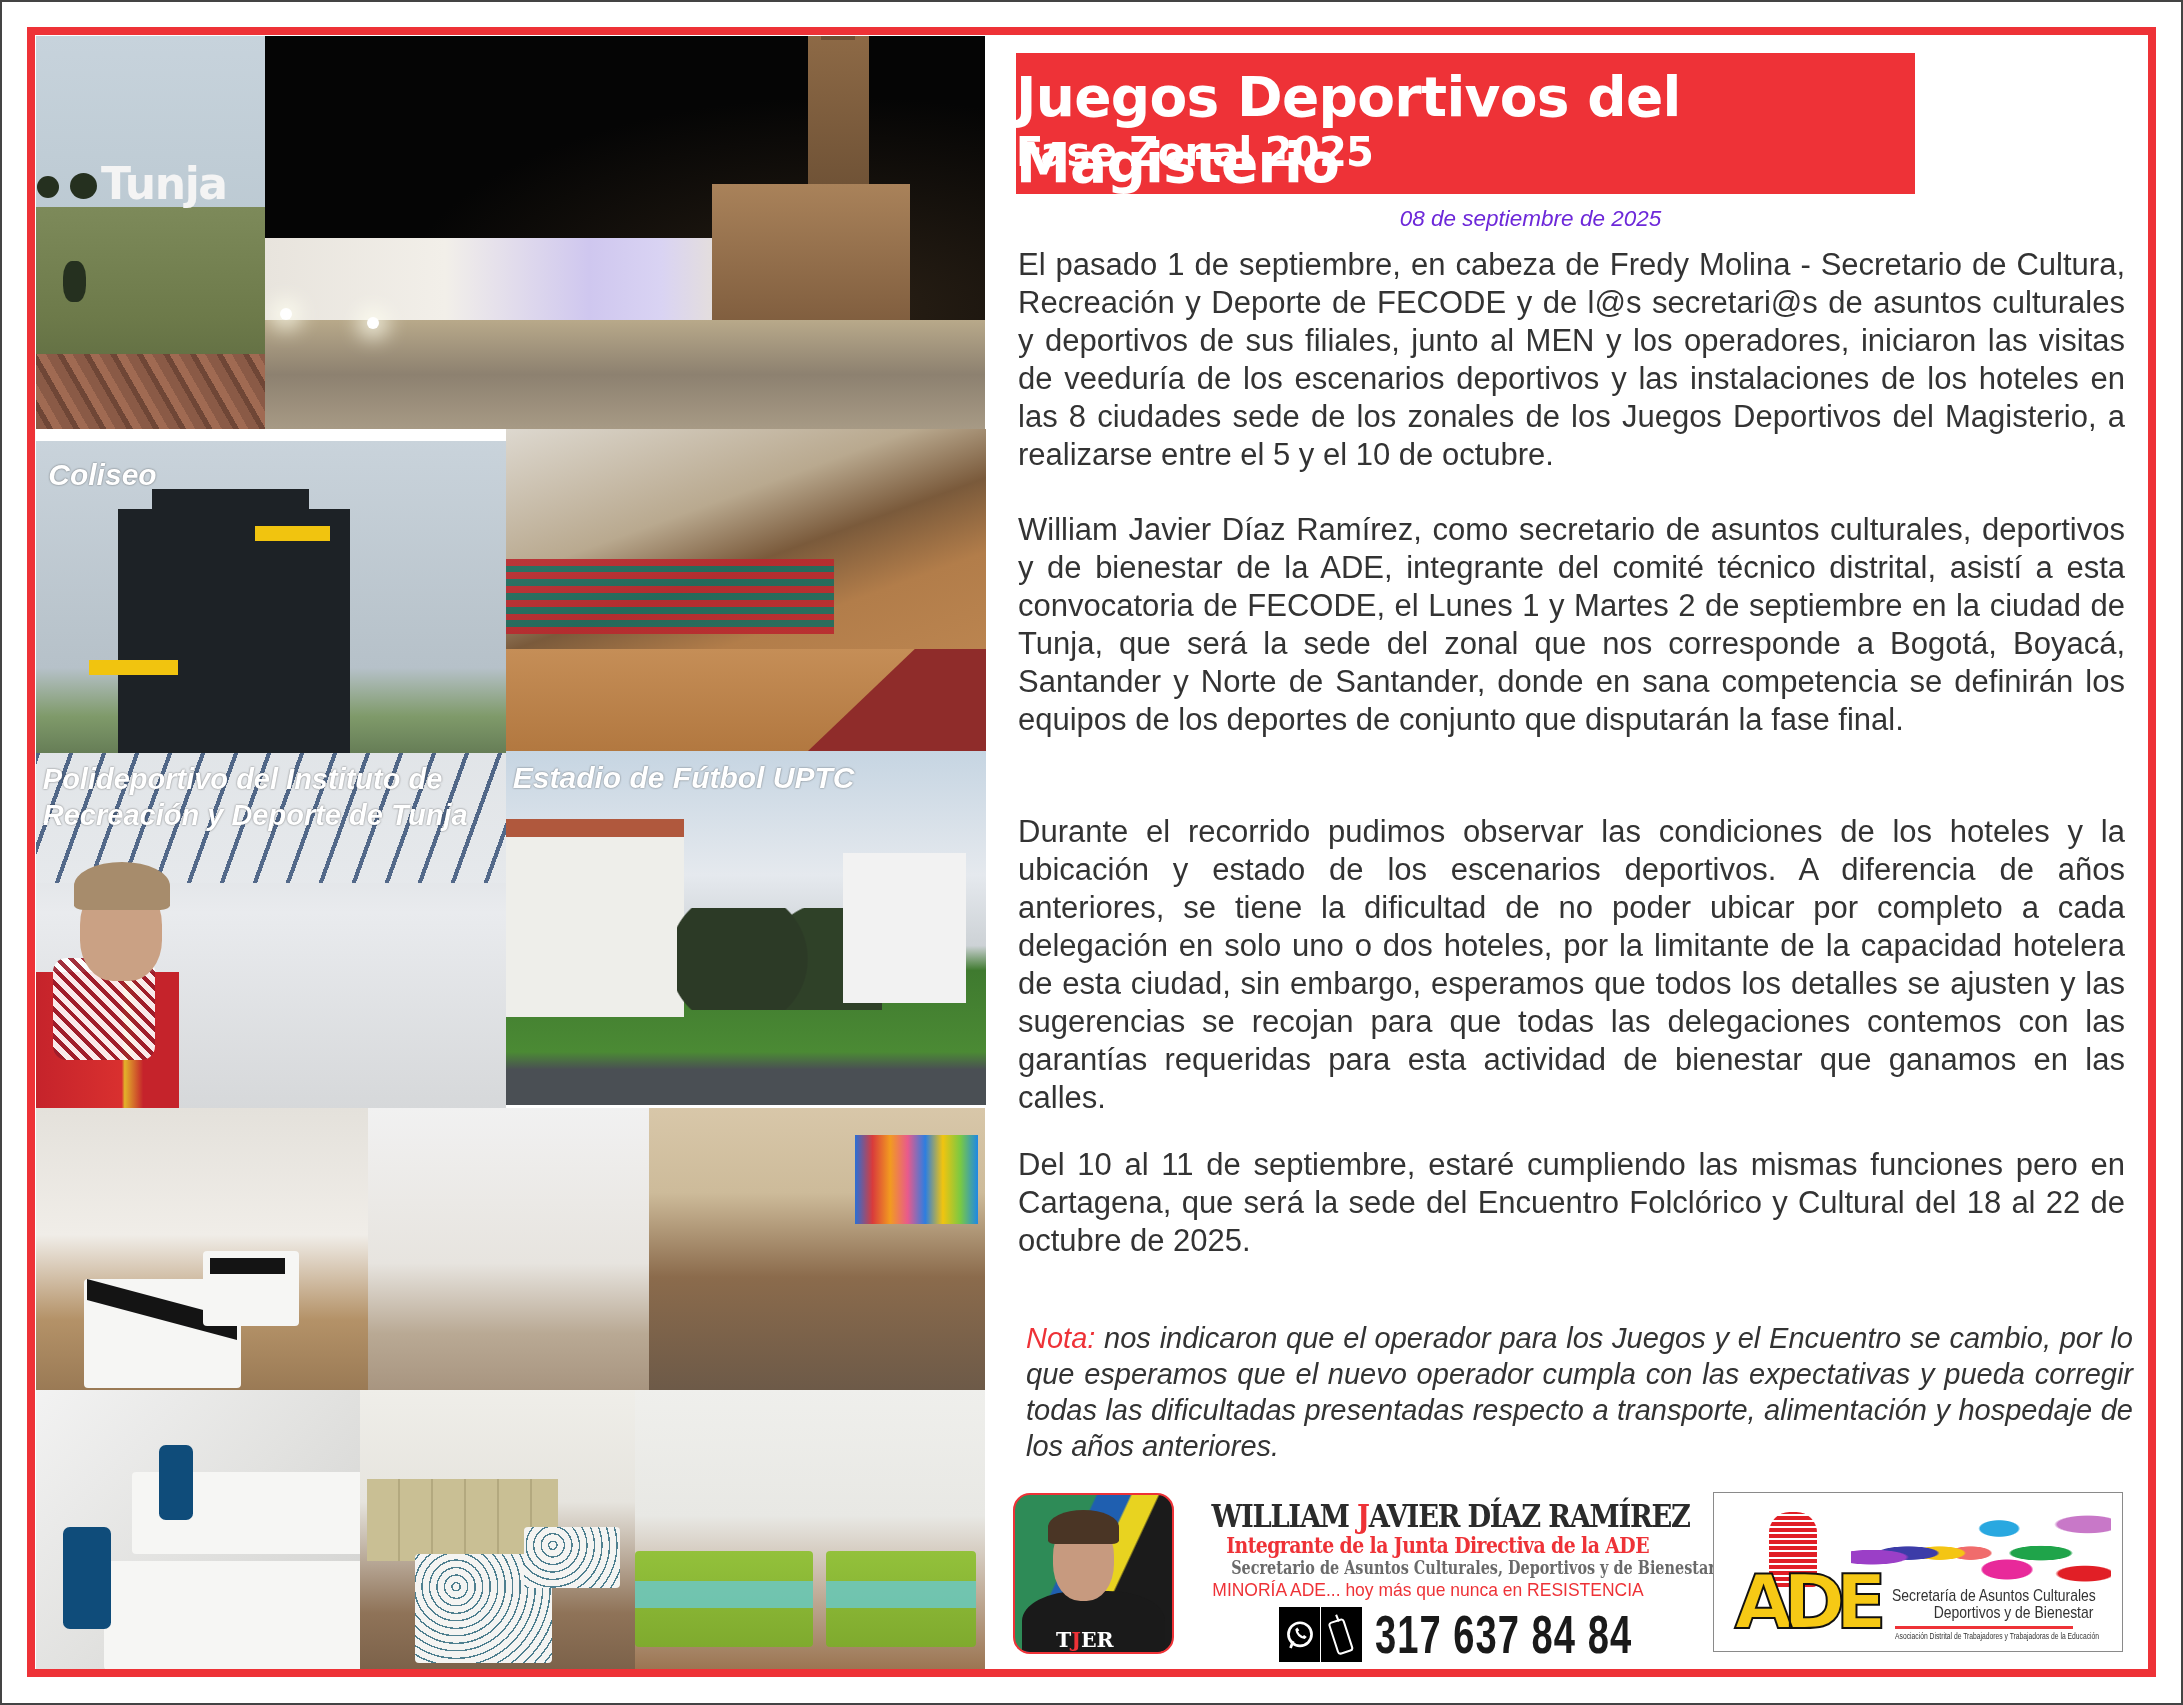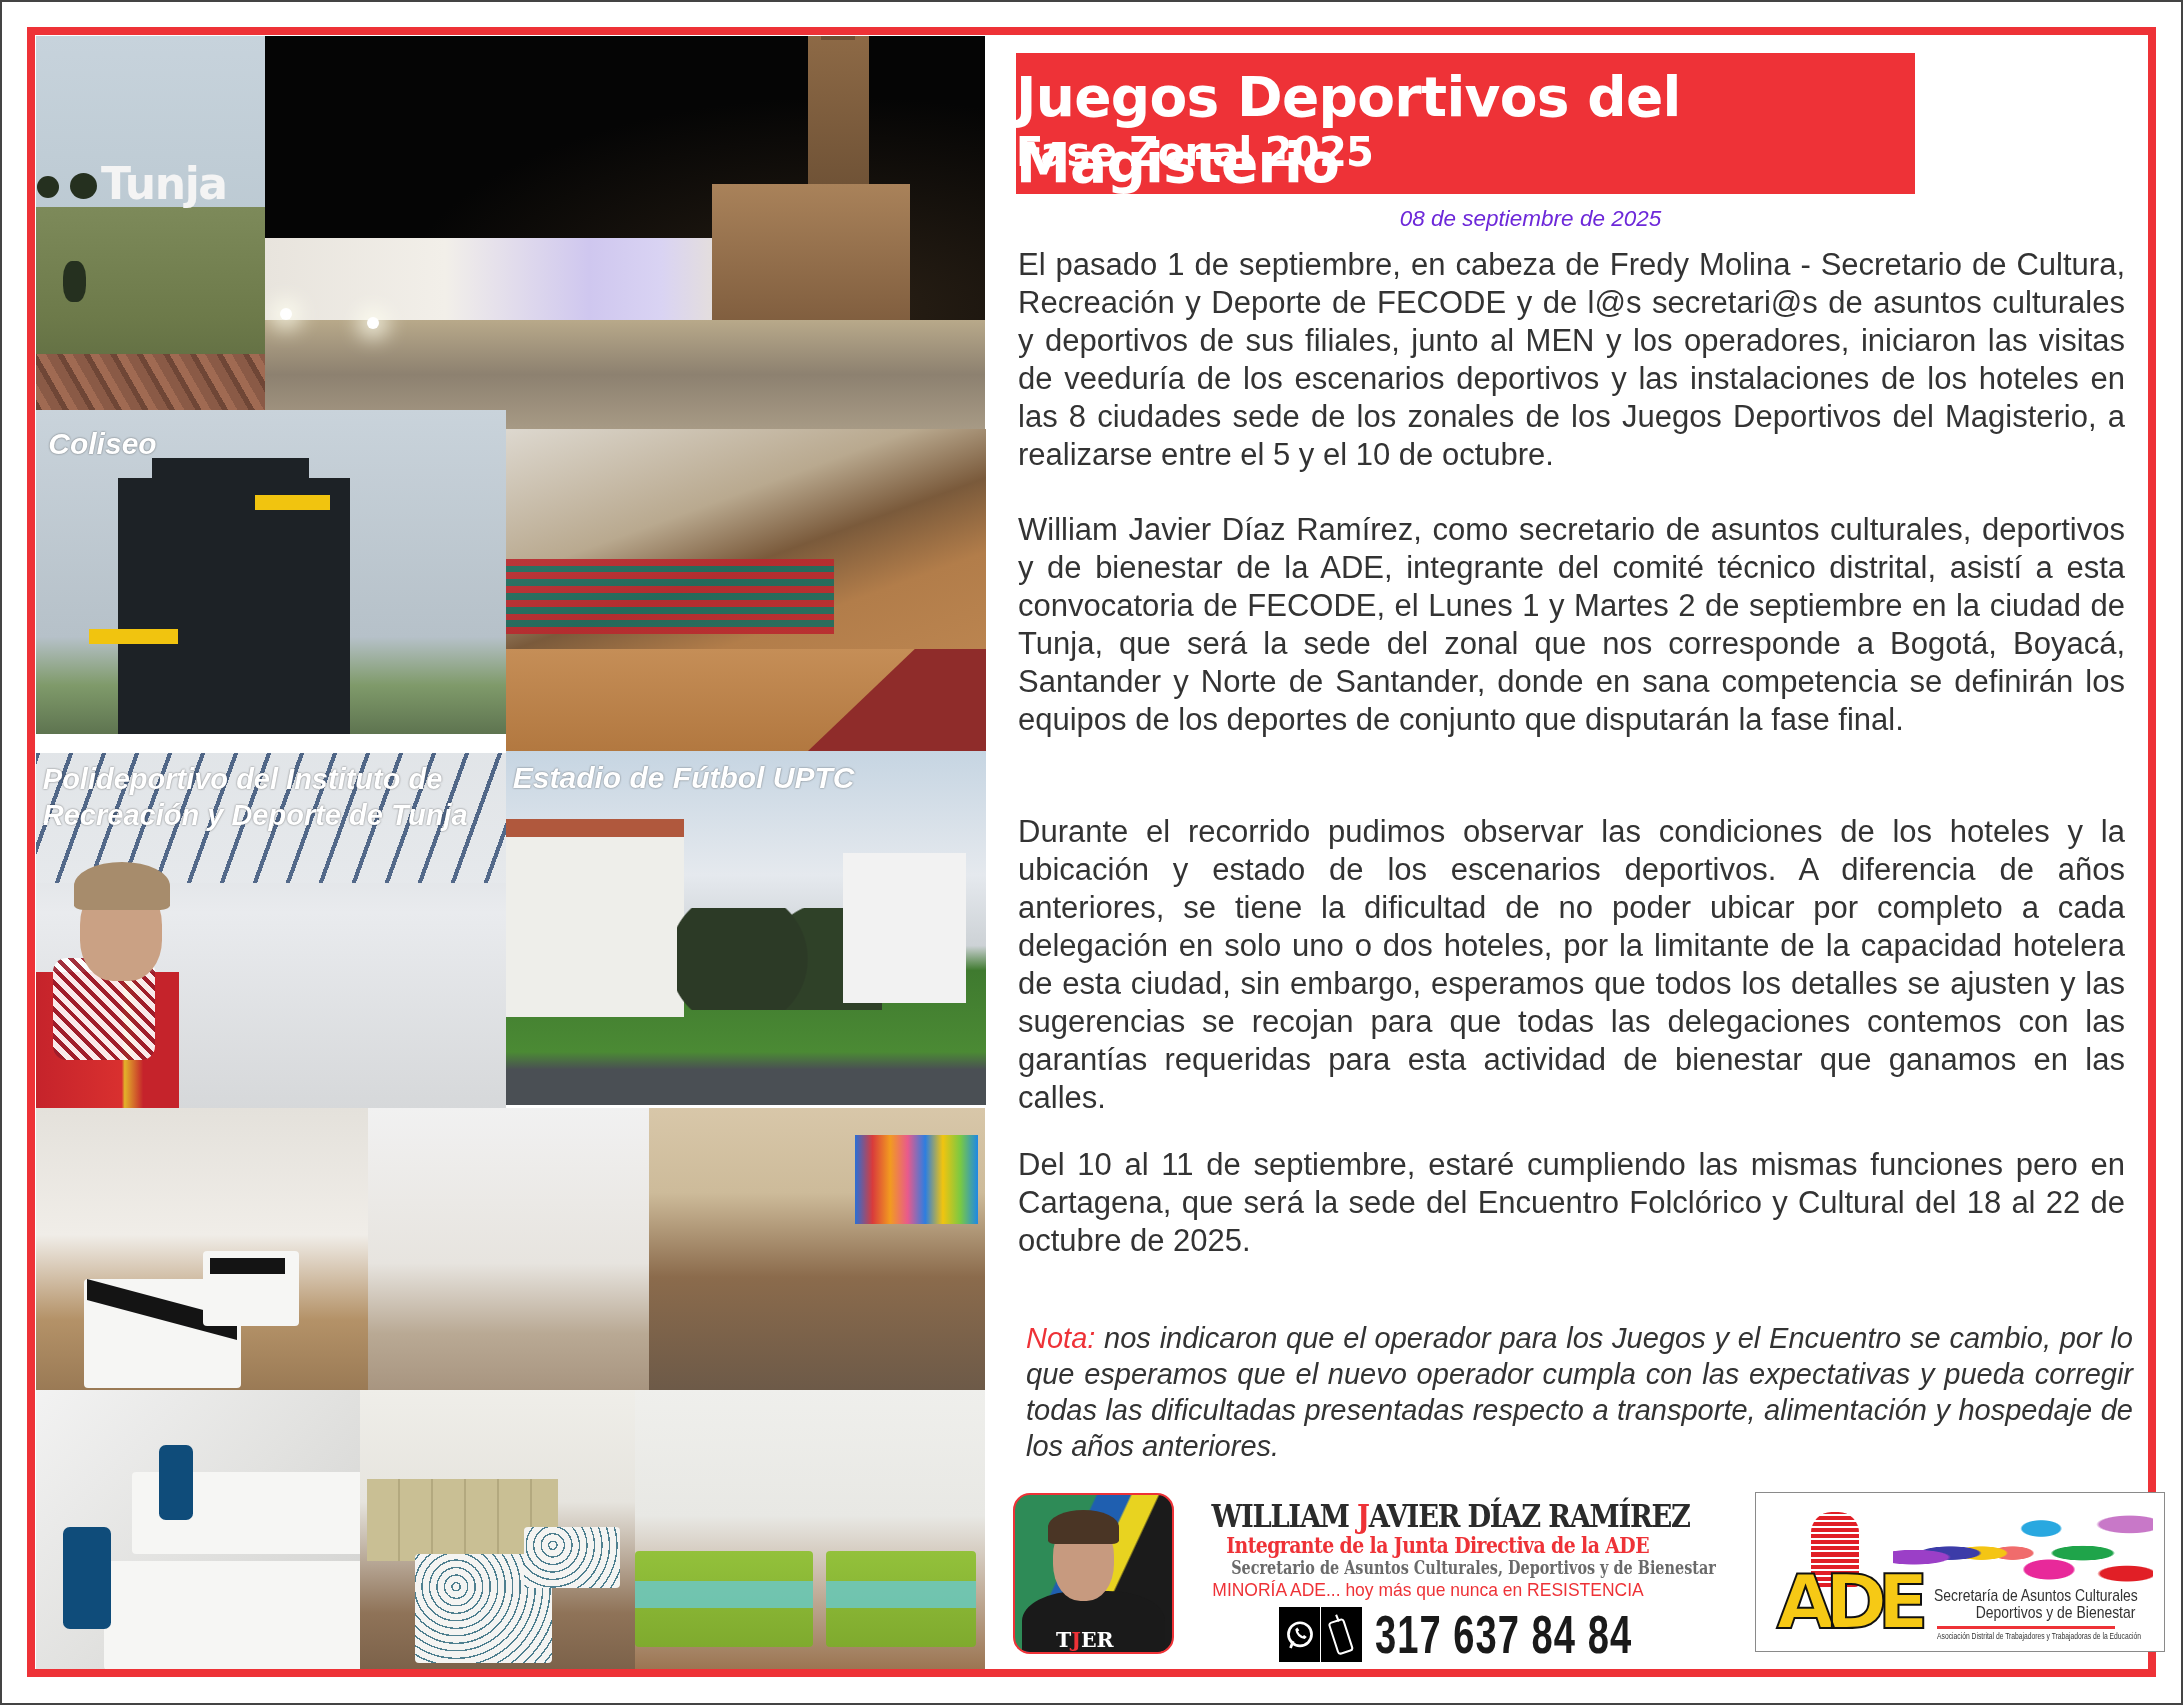--- a/index.html
+++ b/index.html
@@ -101,21 +101,21 @@
   .card-text { position: absolute; left: 1182px; top: 1499px; width: 492px; text-align: center; }
   .card-name { font-family: "DejaVu Serif", serif; font-weight: bold; font-size: 31px; line-height: 34px; color: #2b2b2b; letter-spacing: -1.4px; transform: scaleX(0.88); transform-origin: center; white-space: nowrap; }
   .card-name .j { color: #ee3237; }
   .card-role { font-family: "DejaVu Serif", serif; font-weight: bold; font-size: 23px; line-height: 24.6px; color: #ee3237; letter-spacing: -0.7px; transform: scaleX(0.82); white-space: nowrap; }
   .card-sec { font-family: "DejaVu Serif", serif; font-weight: bold; font-size: 18px; line-height: 20.5px; color: #6a6a6a; transform: scaleX(0.8); white-space: nowrap; }
   .card-slogan { font-family: "Liberation Sans", sans-serif; font-size: 19px; line-height: 23px; color: #ee3237; white-space: nowrap; transform: scaleX(0.92); }
   .card-phone-row { position: absolute; left: 1279px; top: 1607px; height: 55px; display: flex; align-items: center; gap: 1.4px; }
   .icon-box { width: 41px; height: 55px; background: #000; color: #fff; display: flex; align-items: center; justify-content: center; font-size: 27px; }
   .phone-number { margin-left: 11px; font-family: "Liberation Sans", sans-serif; font-weight: bold; font-size: 53px; line-height: 55px; color: #1a1a1a; transform: scaleX(0.72); transform-origin: left center; white-space: nowrap; letter-spacing: 1.4px; }
 
-  .logo-box { position: absolute; left: 1713px; top: 1492px; width: 410px; height: 160px; border: 1.4px solid #8a8a8a; background: #ffffff; overflow: hidden; margin-left: 42px; }
+  .logo-box { position: absolute; left: 1713px; top: 1492px; width: 410px; height: 160px; border: 1.4px solid #8a8a8a; background: #ffffff; overflow: hidden; }
   .logo-ade { position: absolute; left: 20.5px; top: 72px; font-family: "DejaVu Sans", sans-serif; font-weight: bold; font-size: 75px; line-height: 75px; color: #f6c915; -webkit-text-stroke: 2px #111; letter-spacing: -9.6px; }
   .logo-runner { position: absolute; left: 55px; top: 19px; width: 48px; height: 75px; background: repeating-linear-gradient(0deg, #e11f26 0 4.1px, #ffffff 4.1px 6.1px); border-radius: 20.5px 20.5px 4.1px 4.1px; }
   .logo-figures { position: absolute; left: 137px; top: 15px; width: 260px; height: 82px;
                   background:
                     radial-gradient(ellipse at 8% 60%, #9b3fc7 0 10%, transparent 11%),
                     radial-gradient(ellipse at 22% 55%, #3c3ca8 0 10%, transparent 11%),
                     radial-gradient(ellipse at 34% 55%, #f4c514 0 10%, transparent 11%),
                     radial-gradient(ellipse at 46% 55%, #f06c6c 0 10%, transparent 11%),
                     radial-gradient(ellipse at 57% 25%, #29a8e0 0 9%, transparent 10%),
                     radial-gradient(ellipse at 60% 75%, #e8299a 0 11%, transparent 12%),
@@ -144,21 +144,21 @@
 <div class="photo night" style="left:265px; top:36px; width:720px; height:393px;">
   <div class="plaza-buildings"></div>
   <div class="tower"></div>
   <div class="tower-top"></div>
   <div class="cathedral"></div>
   <div class="plaza-floor"></div>
   <div class="lamp" style="left:15px; top:272px;"></div>
   <div class="lamp" style="left:102px; top:281px;"></div>
 </div>
 
-<div class="photo overcast" style="left:36px; top:410px; width:470px; height:324px;">
+<div class="photo overcast" style="left:36px; top:441px; width:470px; height:324px;">
   <div class="bldg-black" style="left:82px; top:68px; width:232px; height:260px;"></div>
   <div class="bldg-black" style="left:116px; top:48px; width:157px; height:55px;"></div>
   <div class="yellow-band" style="left:219px; top:85px; width:75px; height:15px;"></div>
   <div class="yellow-band" style="left:53px; top:219px; width:89px; height:15px;"></div>
   <div class="caption" style="left:12.3px; top:15px;">Coliseo</div>
 </div>
 
 <div class="photo arena" style="left:506px; top:429px; width:480px; height:322px;">
   <div class="arena-seats"></div>
   <div class="arena-floor"></div>

